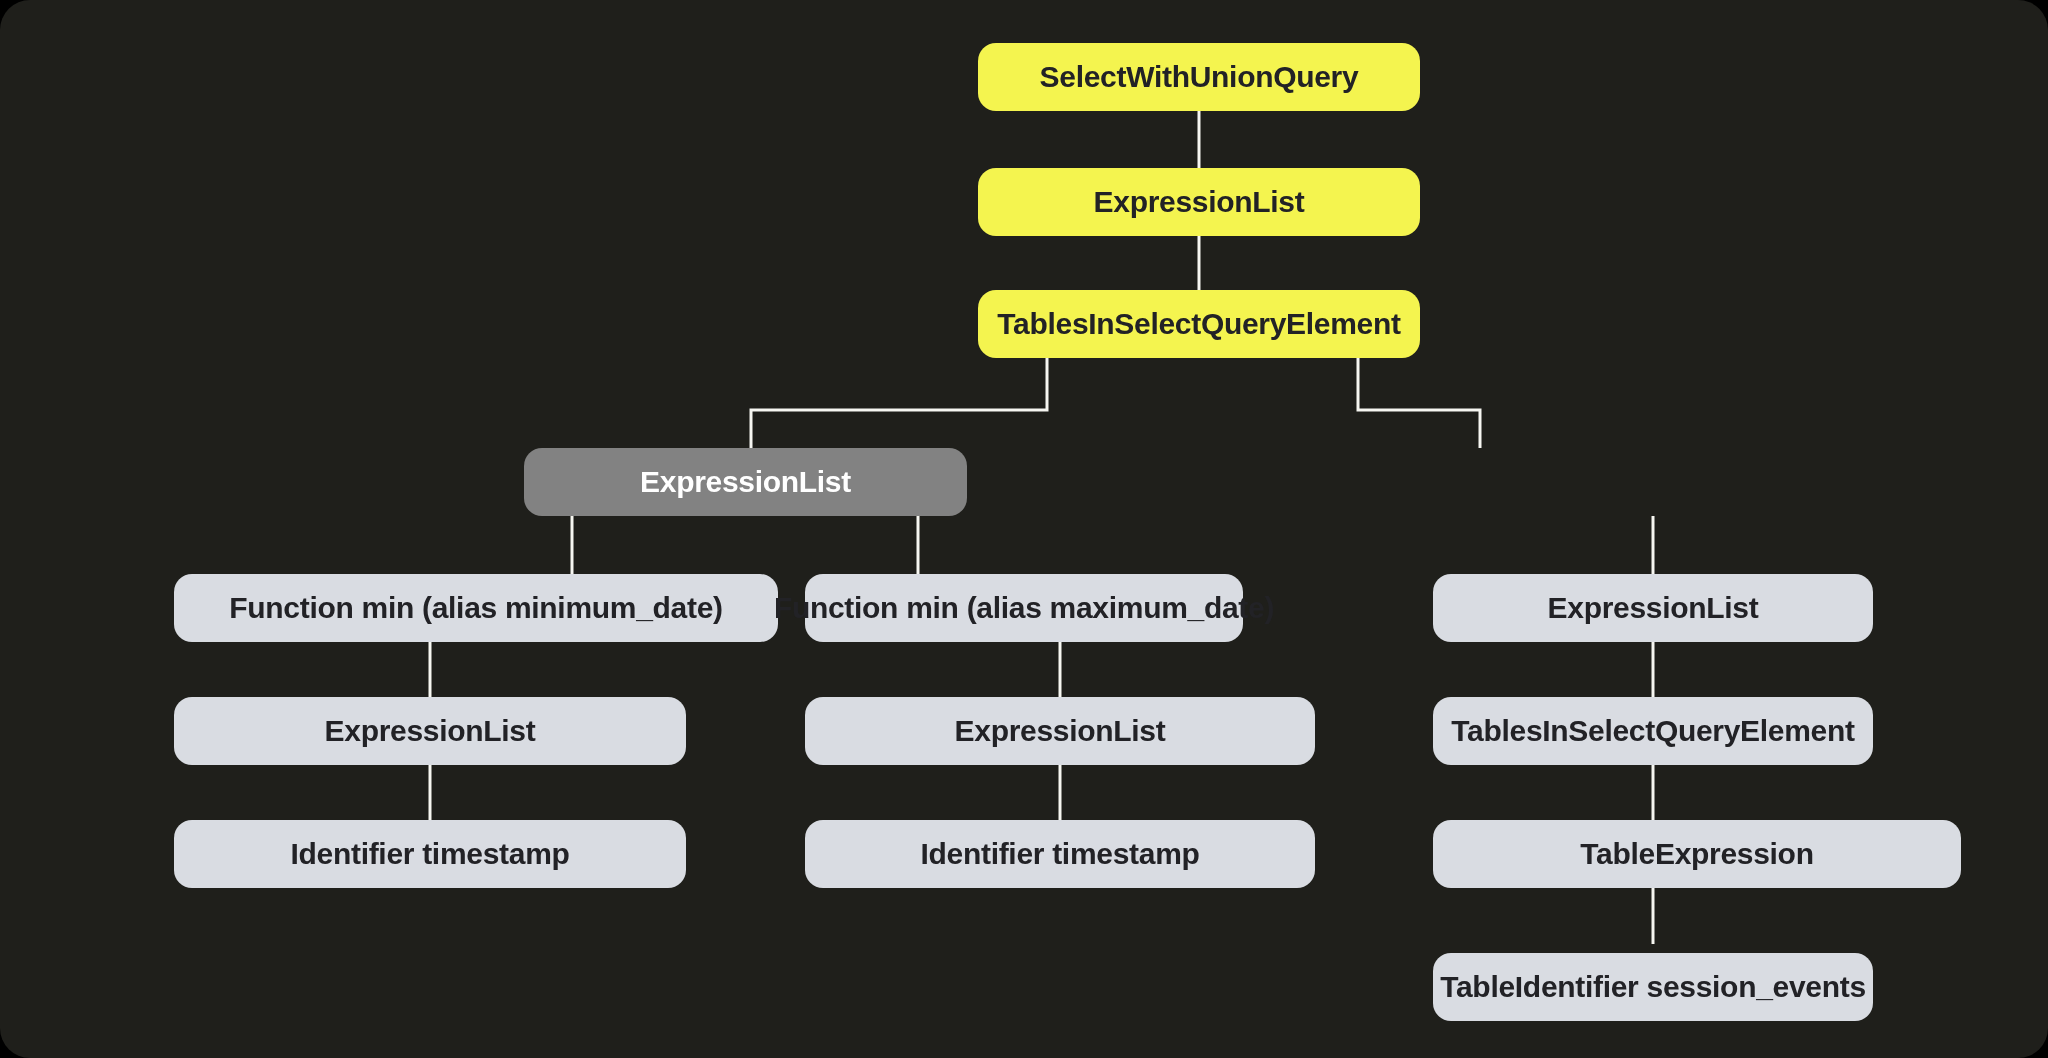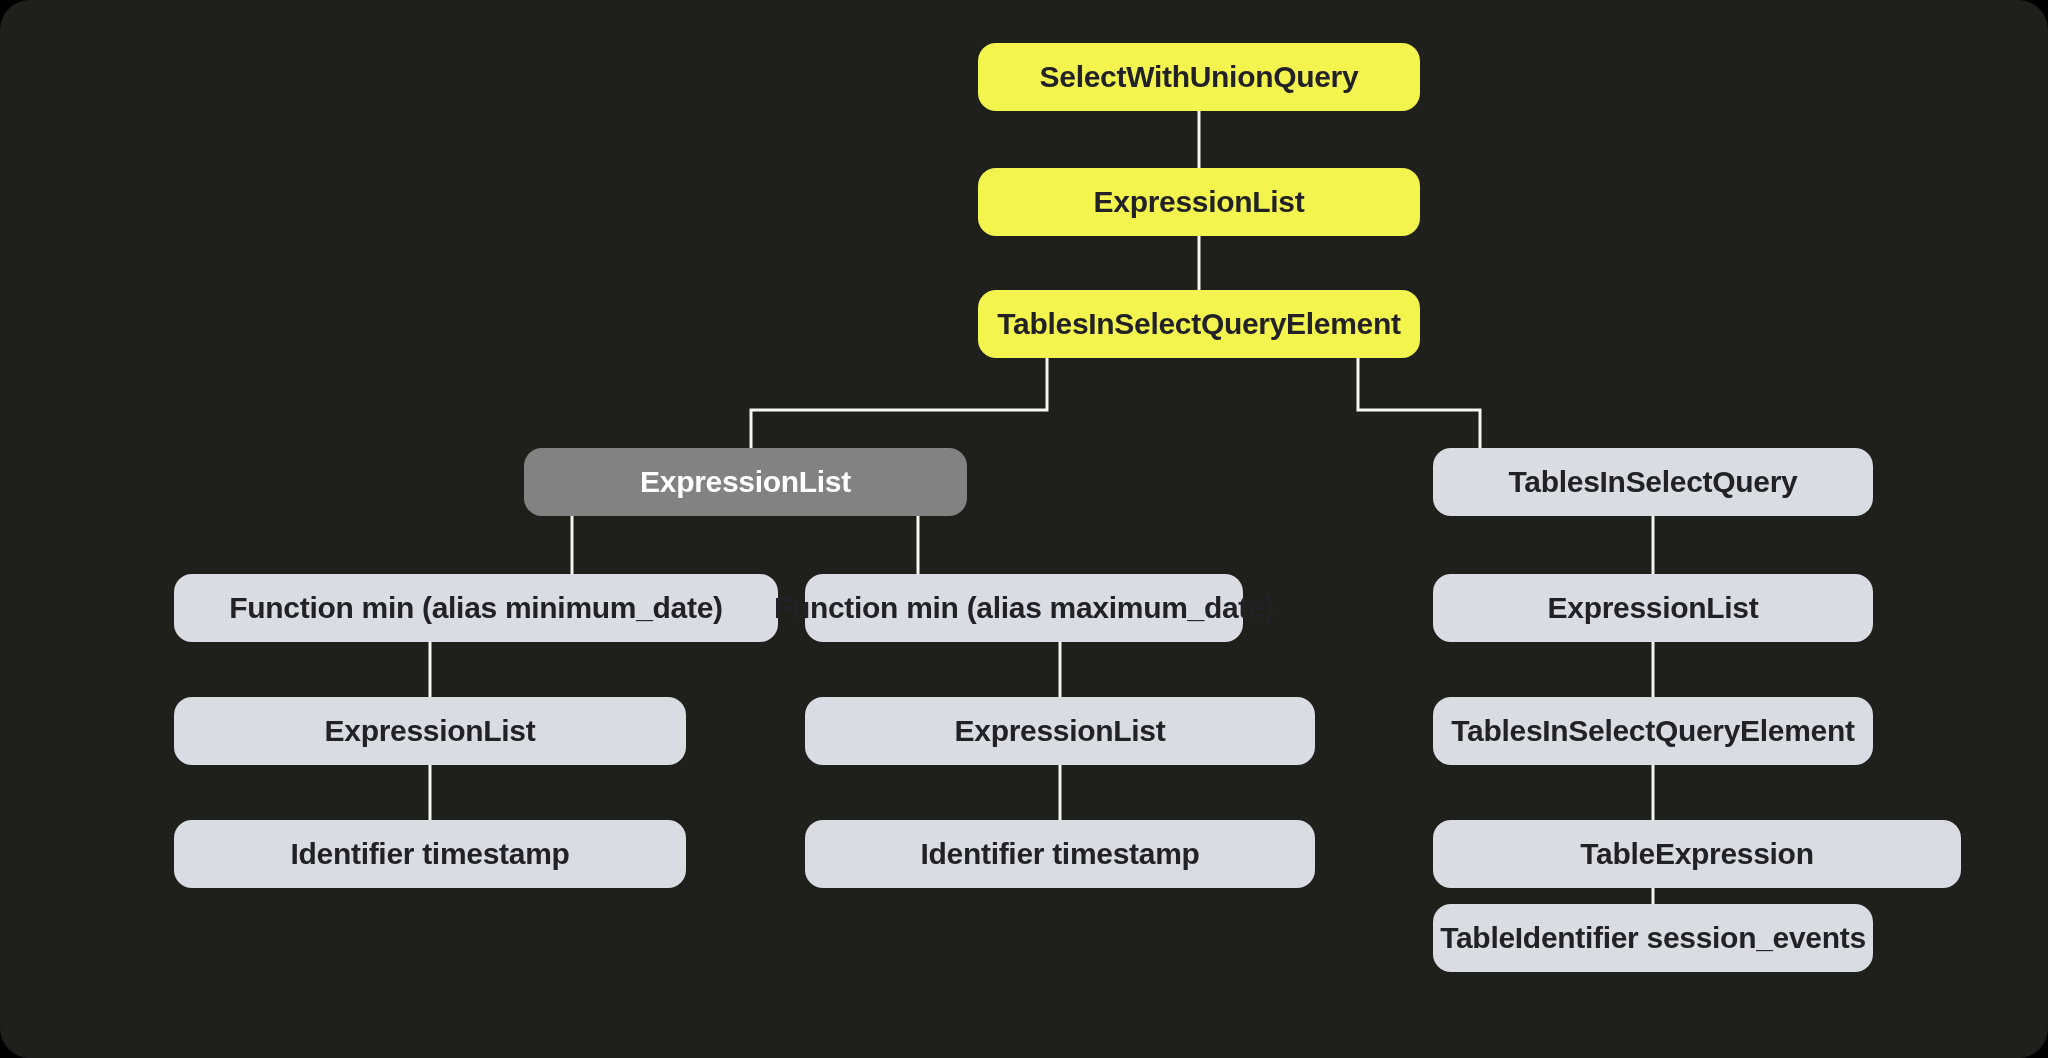--- a/index.html
+++ b/index.html
@@ -54,21 +54,21 @@
   #n4  { left: 174px;  top: 574px; width: 604px; }
   #n5  { left: 174px;  top: 697px; width: 512px; }
   #n6  { left: 174px;  top: 820px; width: 512px; }
   #n7  { left: 805px;  top: 574px; width: 438px; }
   #n8  { left: 805px;  top: 697px; width: 510px; }
   #n9  { left: 805px;  top: 820px; width: 510px; }
   #n10 { left: 1433px; top: 448px; width: 440px; }
   #n11 { left: 1433px; top: 574px; width: 440px; }
   #n12 { left: 1433px; top: 697px; width: 440px; }
   #n13 { left: 1433px; top: 820px; width: 528px; }
-  #n14 { left: 1433px; top: 904px; width: 440px; }
+  #n14 { left: 1433px; top: 953px; width: 440px; }
 </style>
 </head>
 <body>
 
 <div id="canvas">
 
   <svg id="edges-svg" xmlns="http://www.w3.org/2000/svg">
       <polyline points="1199,111 1199,168"></polyline>
       <polyline points="1199,236 1199,290"></polyline>
       <polyline points="1047,358 1047,410 751,410 751,448"></polyline>
@@ -88,19 +88,18 @@
   <div id="n0" class="node yellow">SelectWithUnionQuery</div>
   <div id="n1" class="node yellow">ExpressionList</div>
   <div id="n2" class="node yellow">TablesInSelectQueryElement</div>
   <div id="n3" class="node gray">ExpressionList</div>
   <div id="n4" class="node light">Function min (alias minimum_date)</div>
   <div id="n5" class="node light">ExpressionList</div>
   <div id="n6" class="node light">Identifier timestamp</div>
   <div id="n7" class="node light">Function min (alias maximum_date)</div>
   <div id="n8" class="node light">ExpressionList</div>
   <div id="n9" class="node light">Identifier timestamp</div>
-  <div id="n10" class="node light">TablesInSelectQuery</div>
   <div id="n11" class="node light">ExpressionList</div>
   <div id="n12" class="node light">TablesInSelectQueryElement</div>
   <div id="n13" class="node light">TableExpression</div>
   <div id="n14" class="node light">TableIdentifier session_events</div>
 
 </div>
 
 </body></html>

